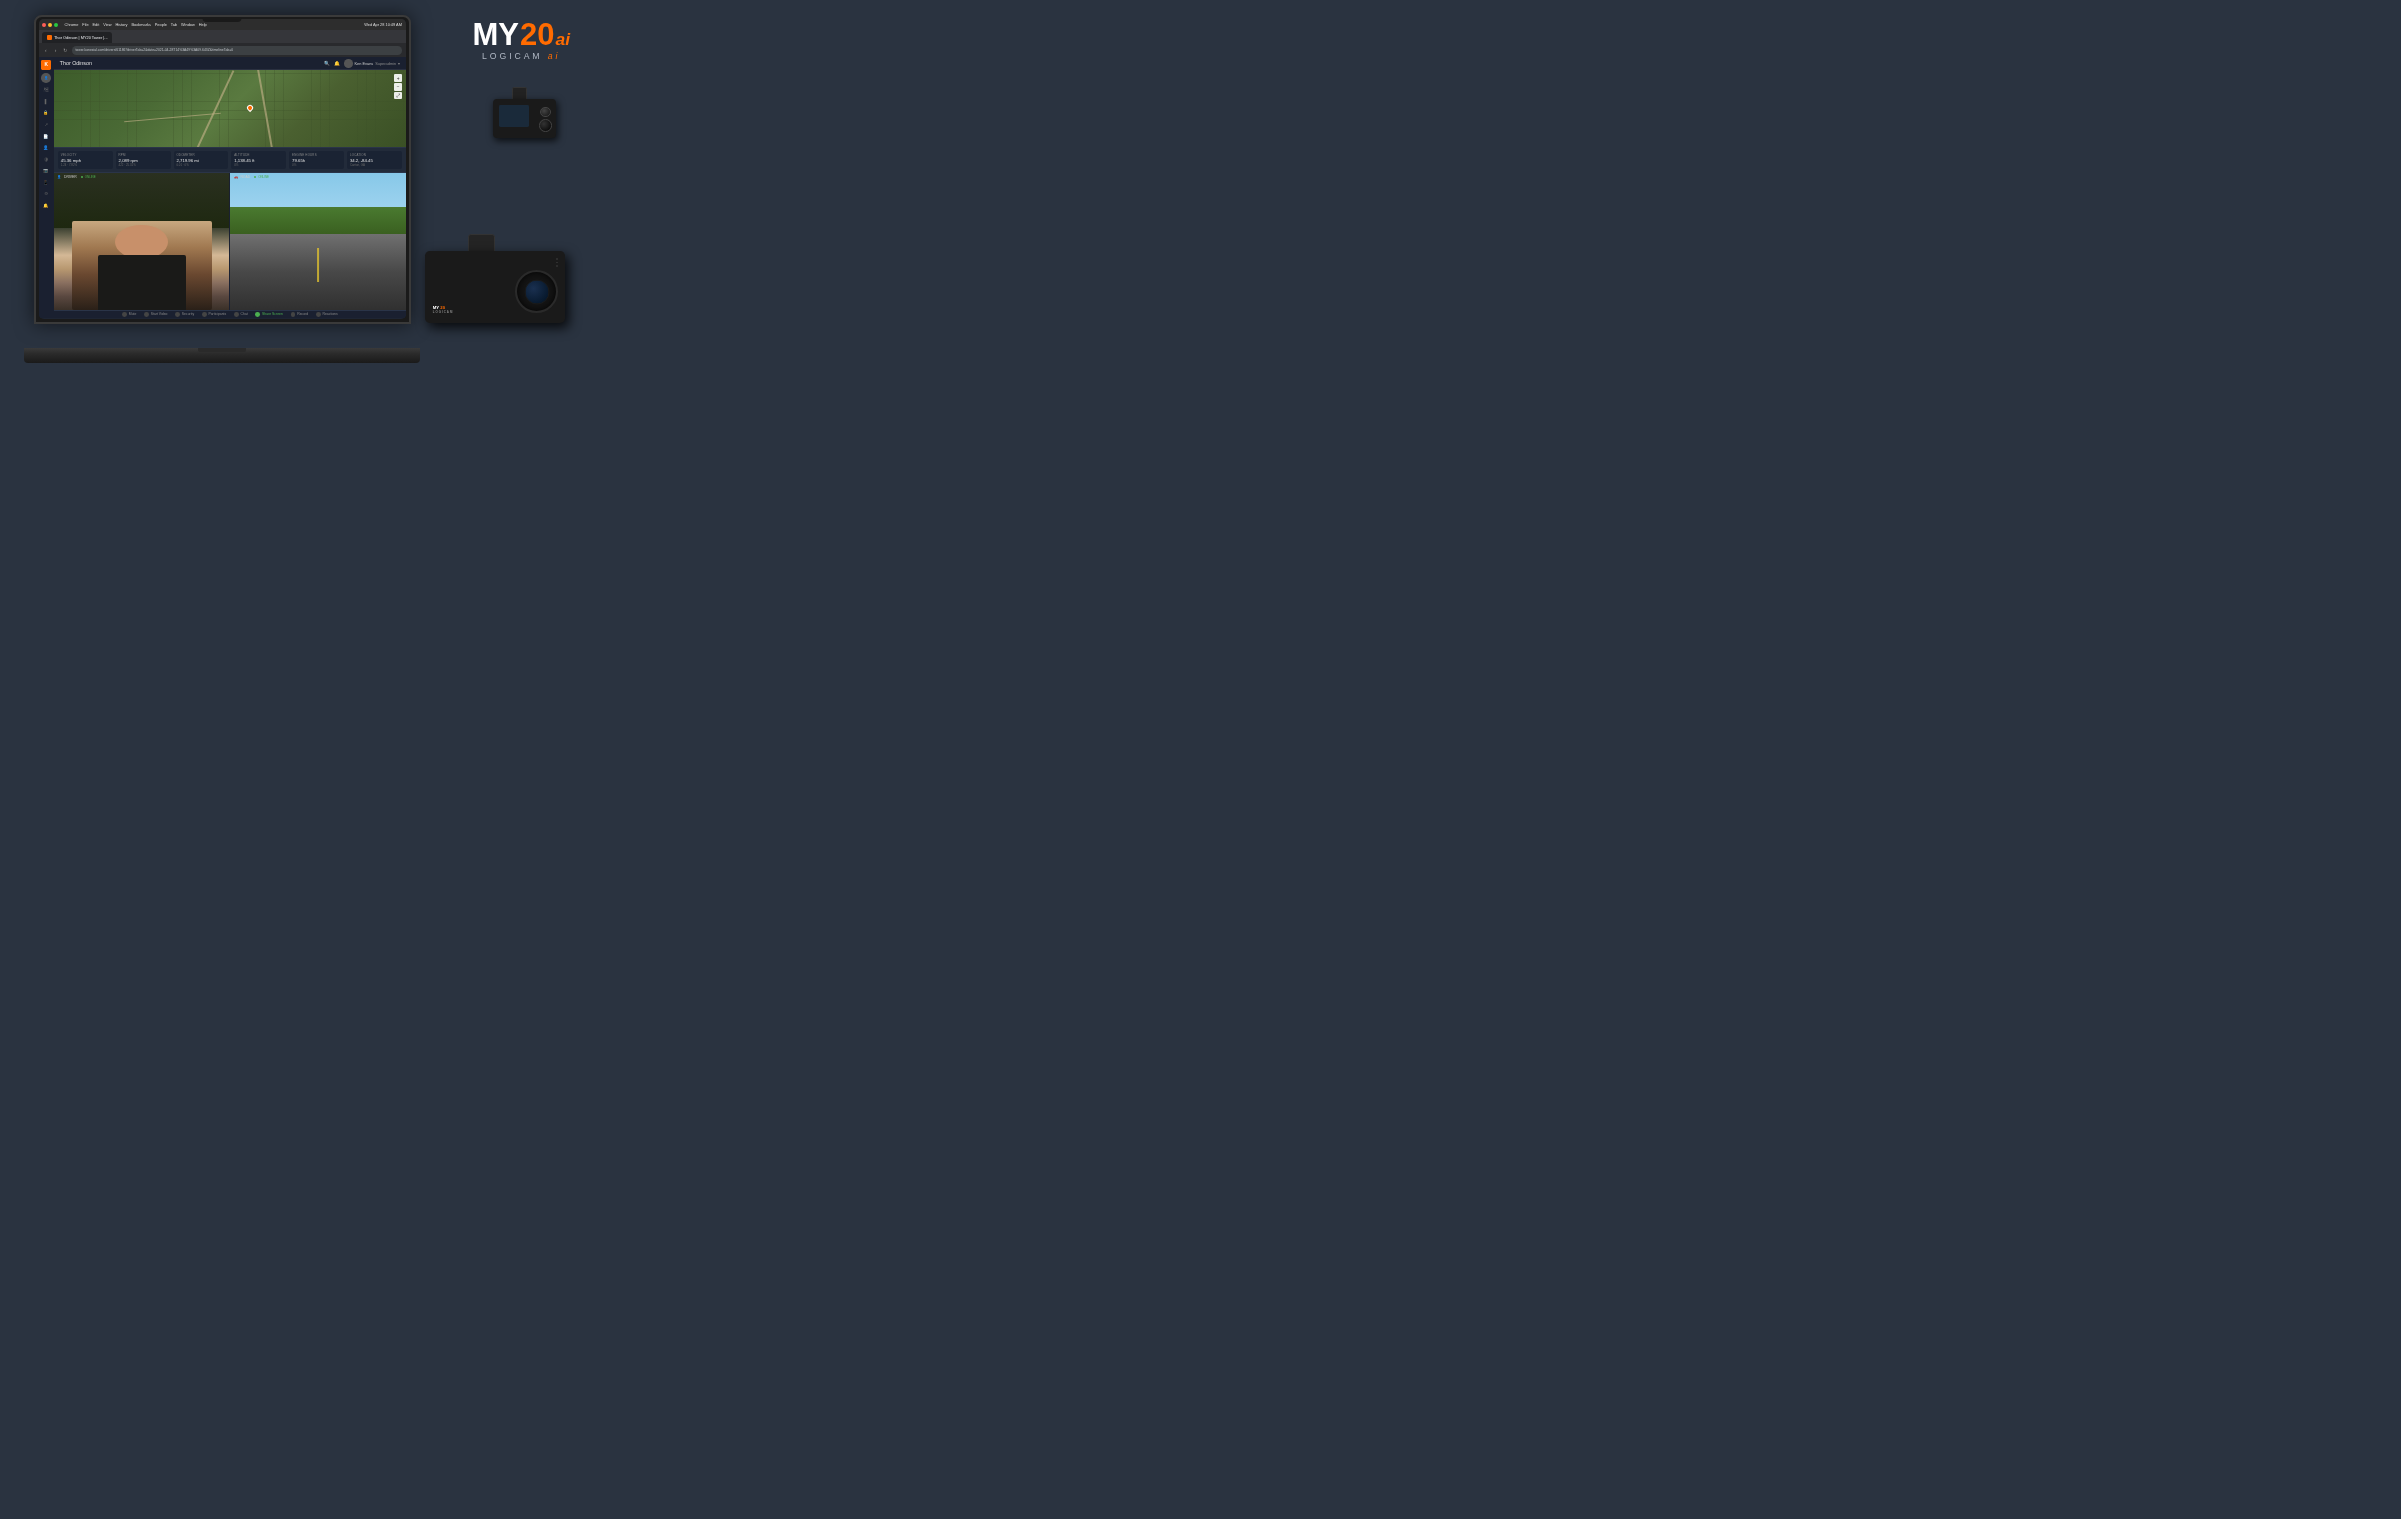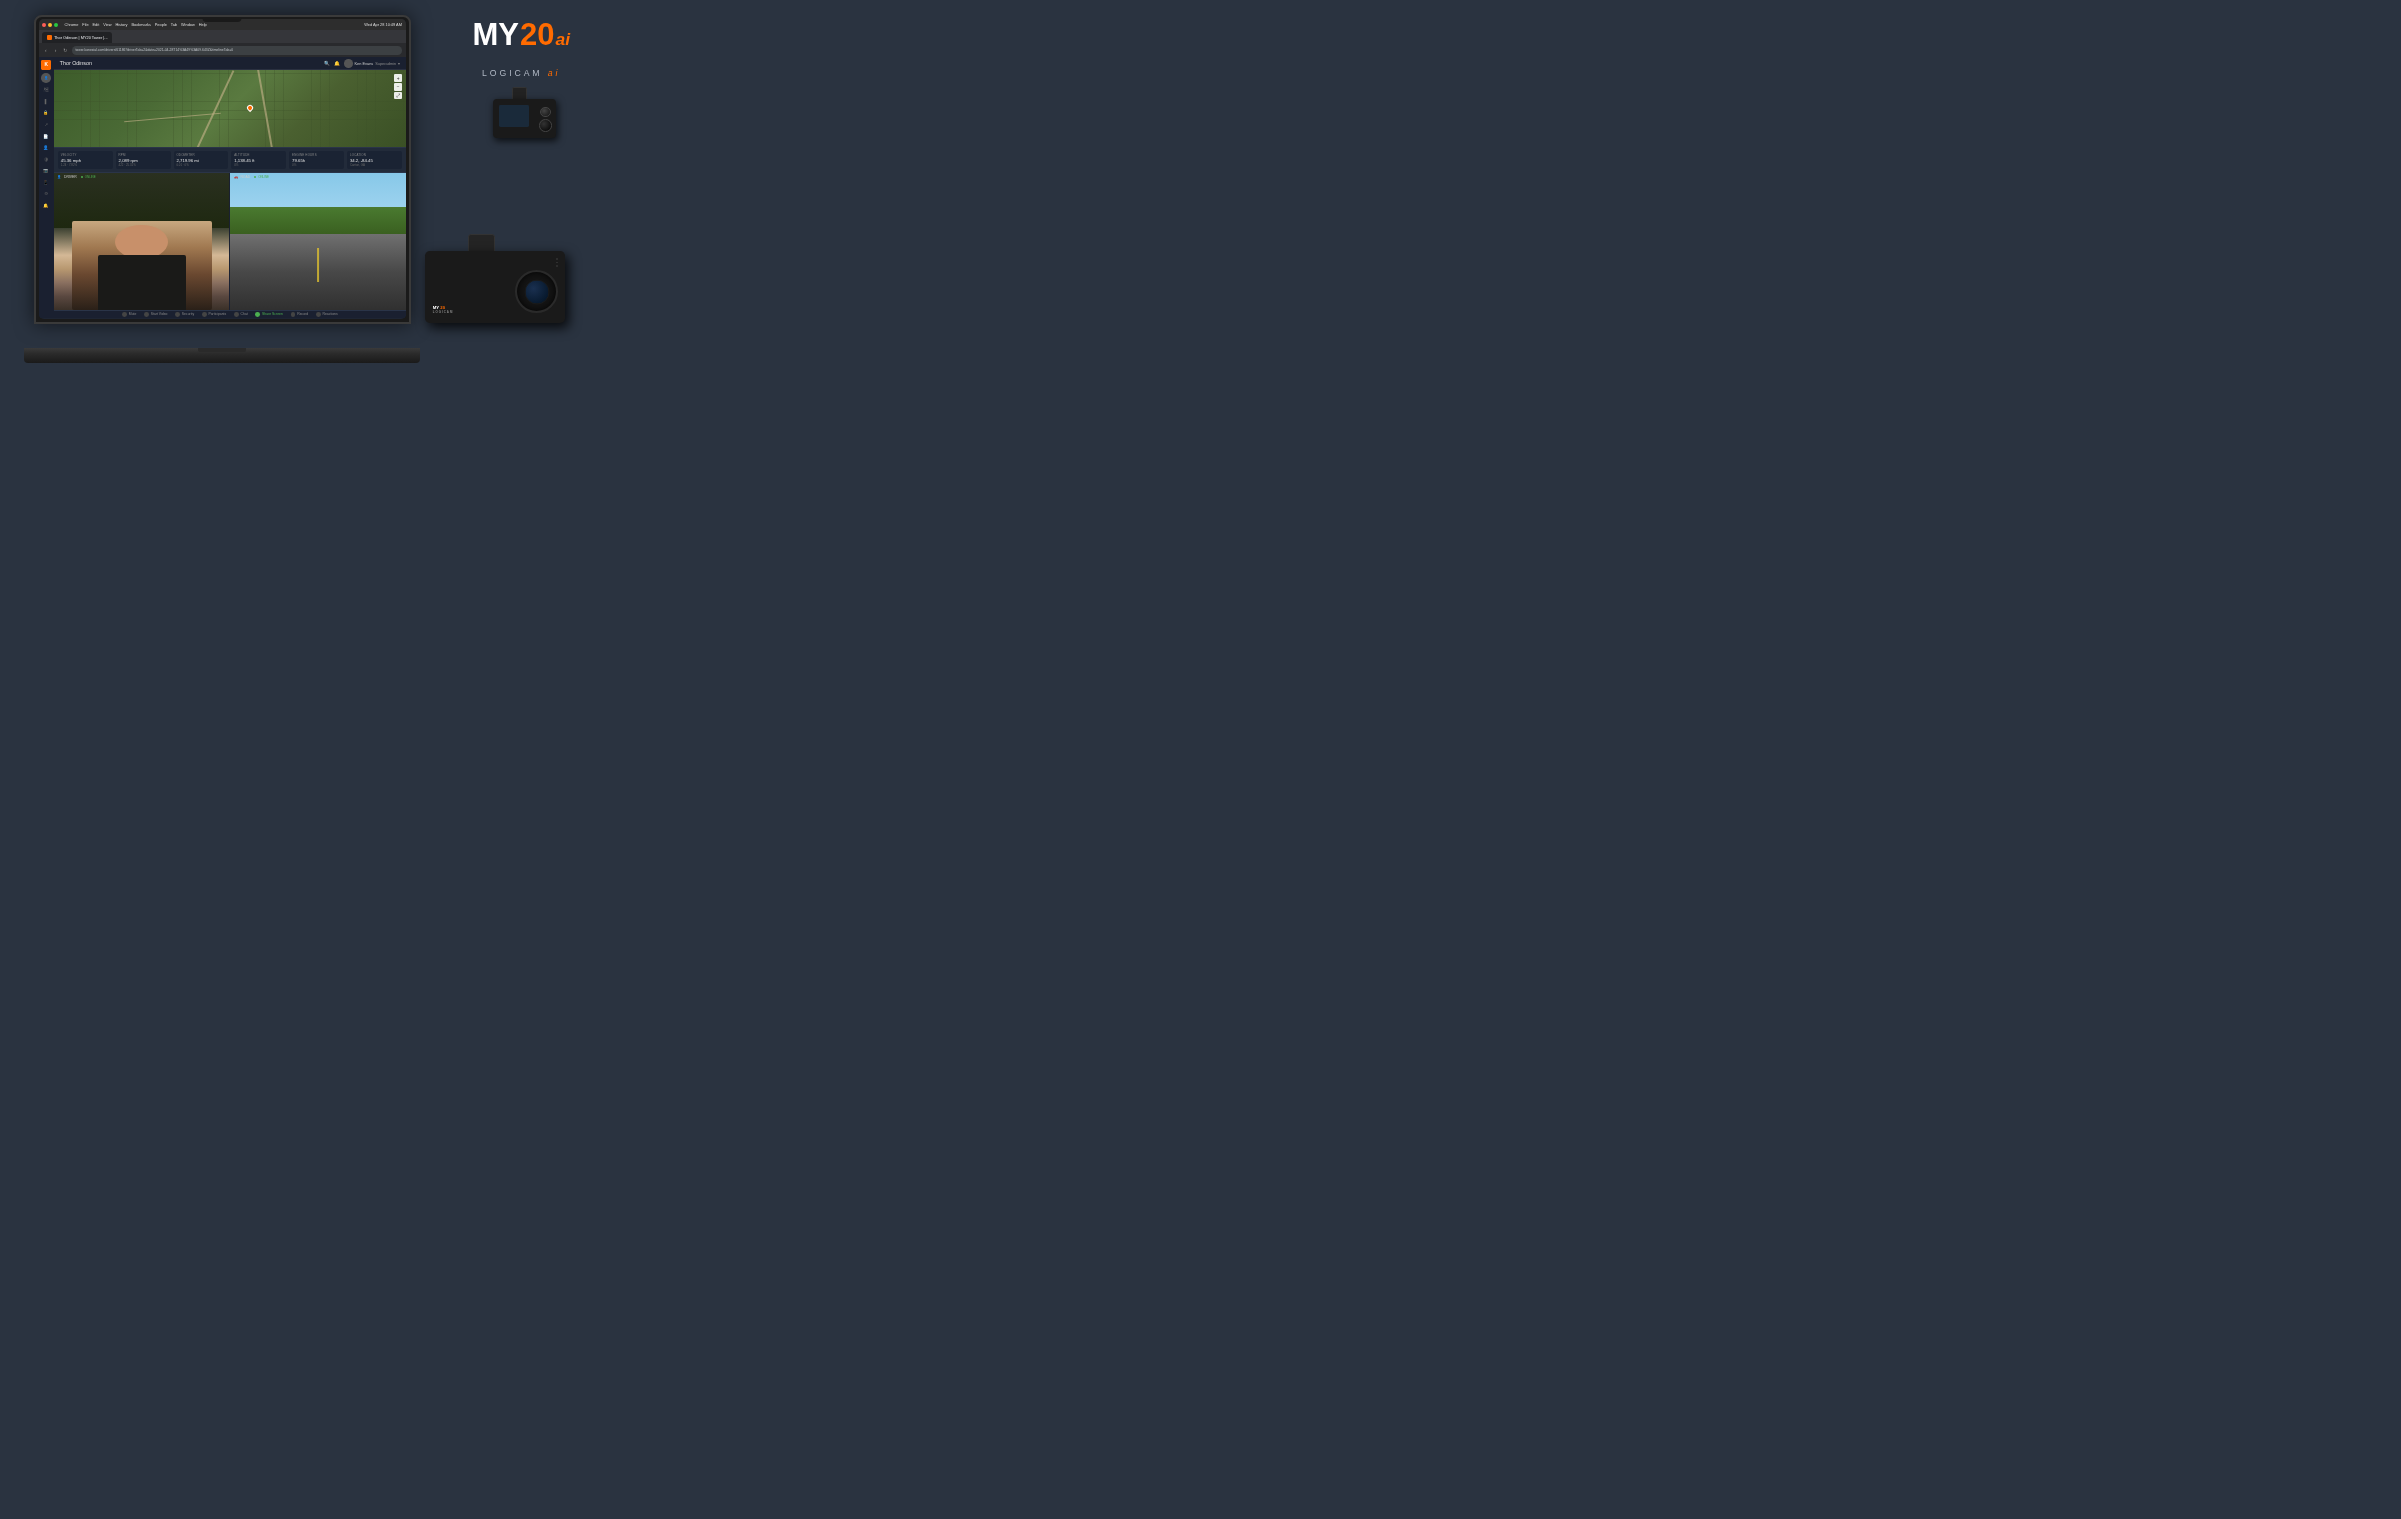--- a/index.html
+++ b/index.html
@@ -717,21 +717,21 @@
     <div class="laptop-hinge"></div>
   </div>
 </div>
 
 <div class="logo-area">
   <div style="display:flex;align-items:baseline;gap:1px;">
     <span style="font-size:31px;font-weight:900;color:white;line-height:1;">MY</span>
     <span style="font-size:31px;font-weight:900;color:#ff6b00;line-height:1;">20</span>
     <span style="font-size:17.4px;font-weight:900;color:#ff6b00;font-style:italic;line-height:1;vertical-align:super;">ai</span>
   </div>
-  <div style="font-size:8.7px;color:#b0b8c4;letter-spacing:2.9px;font-weight:300;text-align:center;margin-top:18px;">
+  <div style="font-size:8.7px;color:#b0b8c4;letter-spacing:2.9px;font-weight:300;text-align:center;margin-top:1px;">
     <span>LOGICAM</span>
     <span style="color:#ff6b00;font-style:italic;"> ai</span>
   </div>
 </div>
 
 <div style="position:absolute;right:39px;top:87px;">
   <div style="position:relative;width:72px;height:58px;">
 
     <div style="position:absolute;top:0;left:24px;width:14.5px;height:17px;background:#222;border-radius:1.9px;border:1px solid #333;"></div>
 

